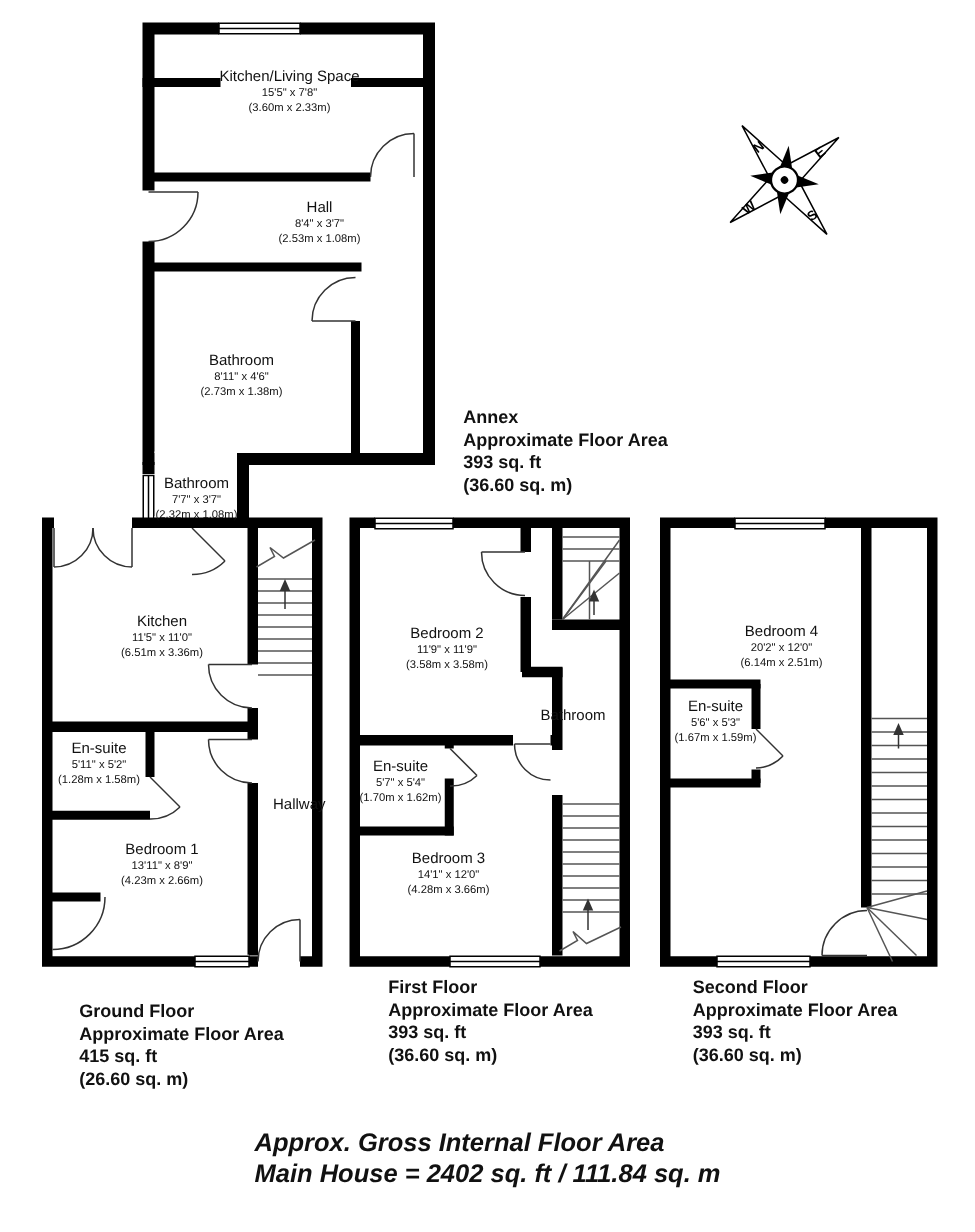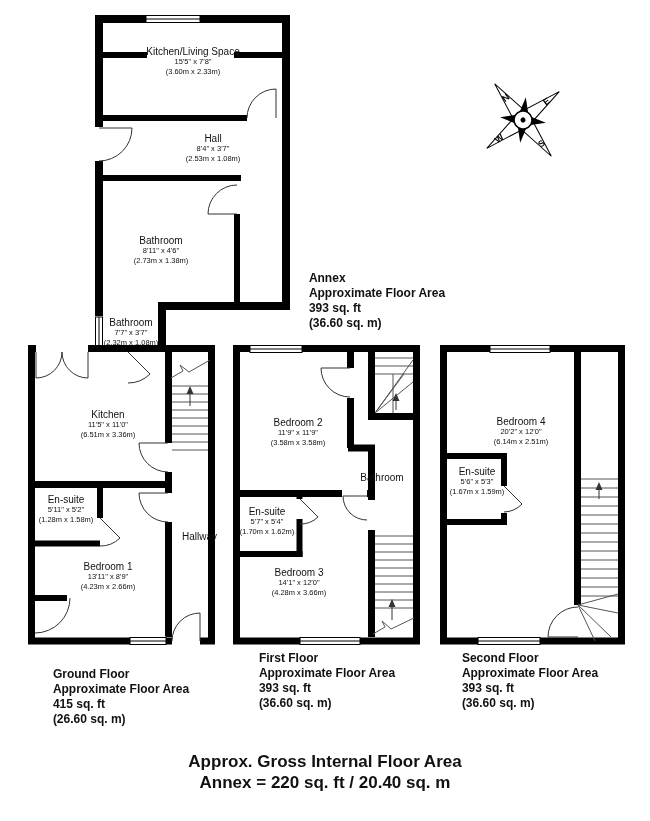--- a/index.html
+++ b/index.html
@@ -4,22 +4,22 @@
 <style>
   html,body{margin:0;padding:0;background:#fff;}
   #canvas{position:relative;width:650px;height:821px;background:#ffffff;overflow:hidden;
           font-family:"Liberation Sans", sans-serif;color:#111;}
   svg{position:absolute;left:0;top:0;}
   .room-label{position:absolute;transform:translateX(-50%);text-align:center;white-space:nowrap;}
   .room-name{font-size:10px;font-weight:normal;line-height:10px;}
   .room-dims{font-size:7.5px;line-height:9.5px;}
   .floor-caption{position:absolute;transform:translateX(-50%);text-align:left;white-space:nowrap;
                  font-weight:bold;font-size:12px;line-height:15px;}
-  .summary{position:absolute;transform:translateX(-50%);text-align:center;white-space:nowrap;
-           font-weight:bold;font-size:17px;line-height:21px;}
+  .summary{position:absolute;transform:translateX(-50%);white-space:nowrap;
+           font-weight:bold;font-size:17px;line-height:21px;font-style:italic;}
 </style>
 </head>
 <body>
 
 <div id="canvas">
 
 <svg width="650" height="821" viewBox="0 0 650 821">
 
   <g stroke="#000" fill="none">
     <rect x="99" y="19" width="187" height="287" stroke-width="8"></rect>
@@ -369,16 +369,16 @@
 </div>
 <div class="floor-caption" style="left:530px;top:651px;">
   <div>Second Floor</div>
   <div>Approximate Floor Area</div>
   <div>393 sq. ft</div>
   <div>(36.60 sq. m)</div>
 </div>
 
 <div class="summary" style="left:325px;top:751px;">
   <div>Approx. Gross Internal Floor Area</div>
-  <div>Annex = 220 sq. ft / 20.40 sq. m</div>
+  <div>Main House = 2402 sq. ft / 111.84 sq. m</div>
 </div>
 
 </div>
 
 </body></html>

